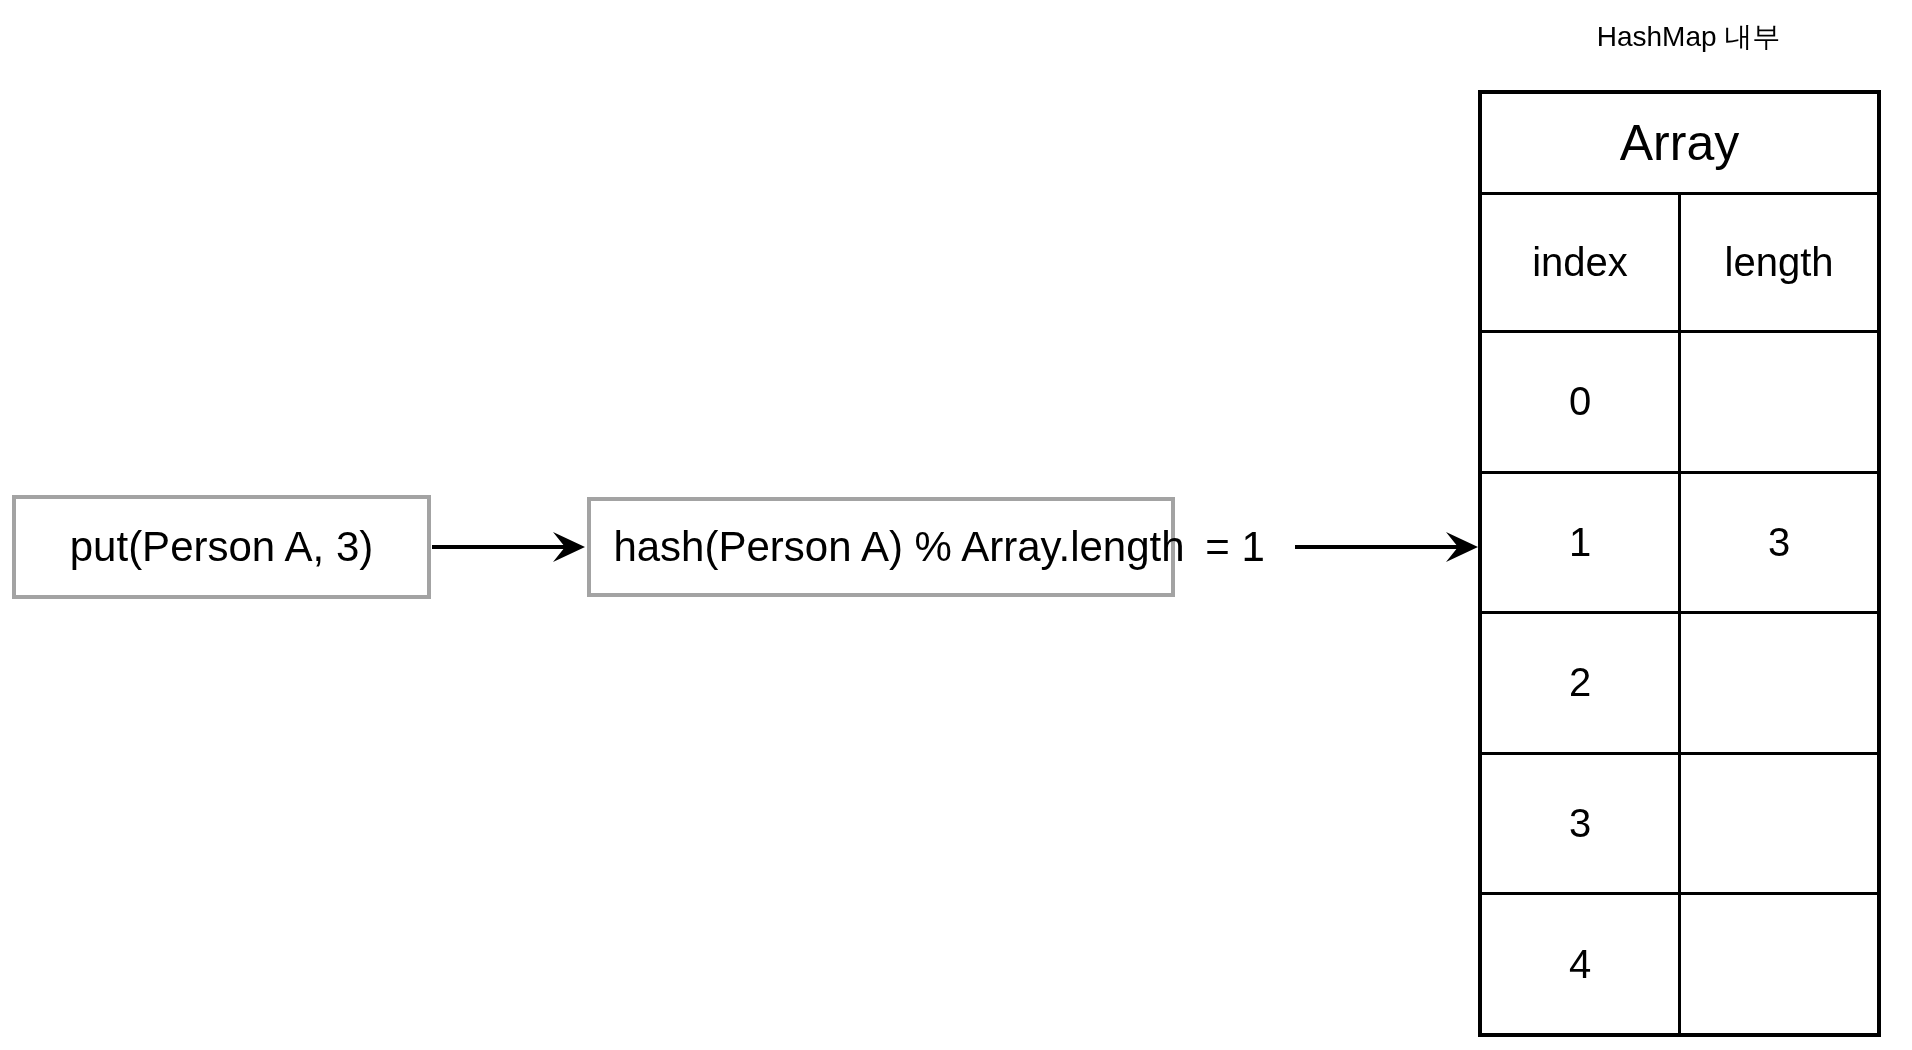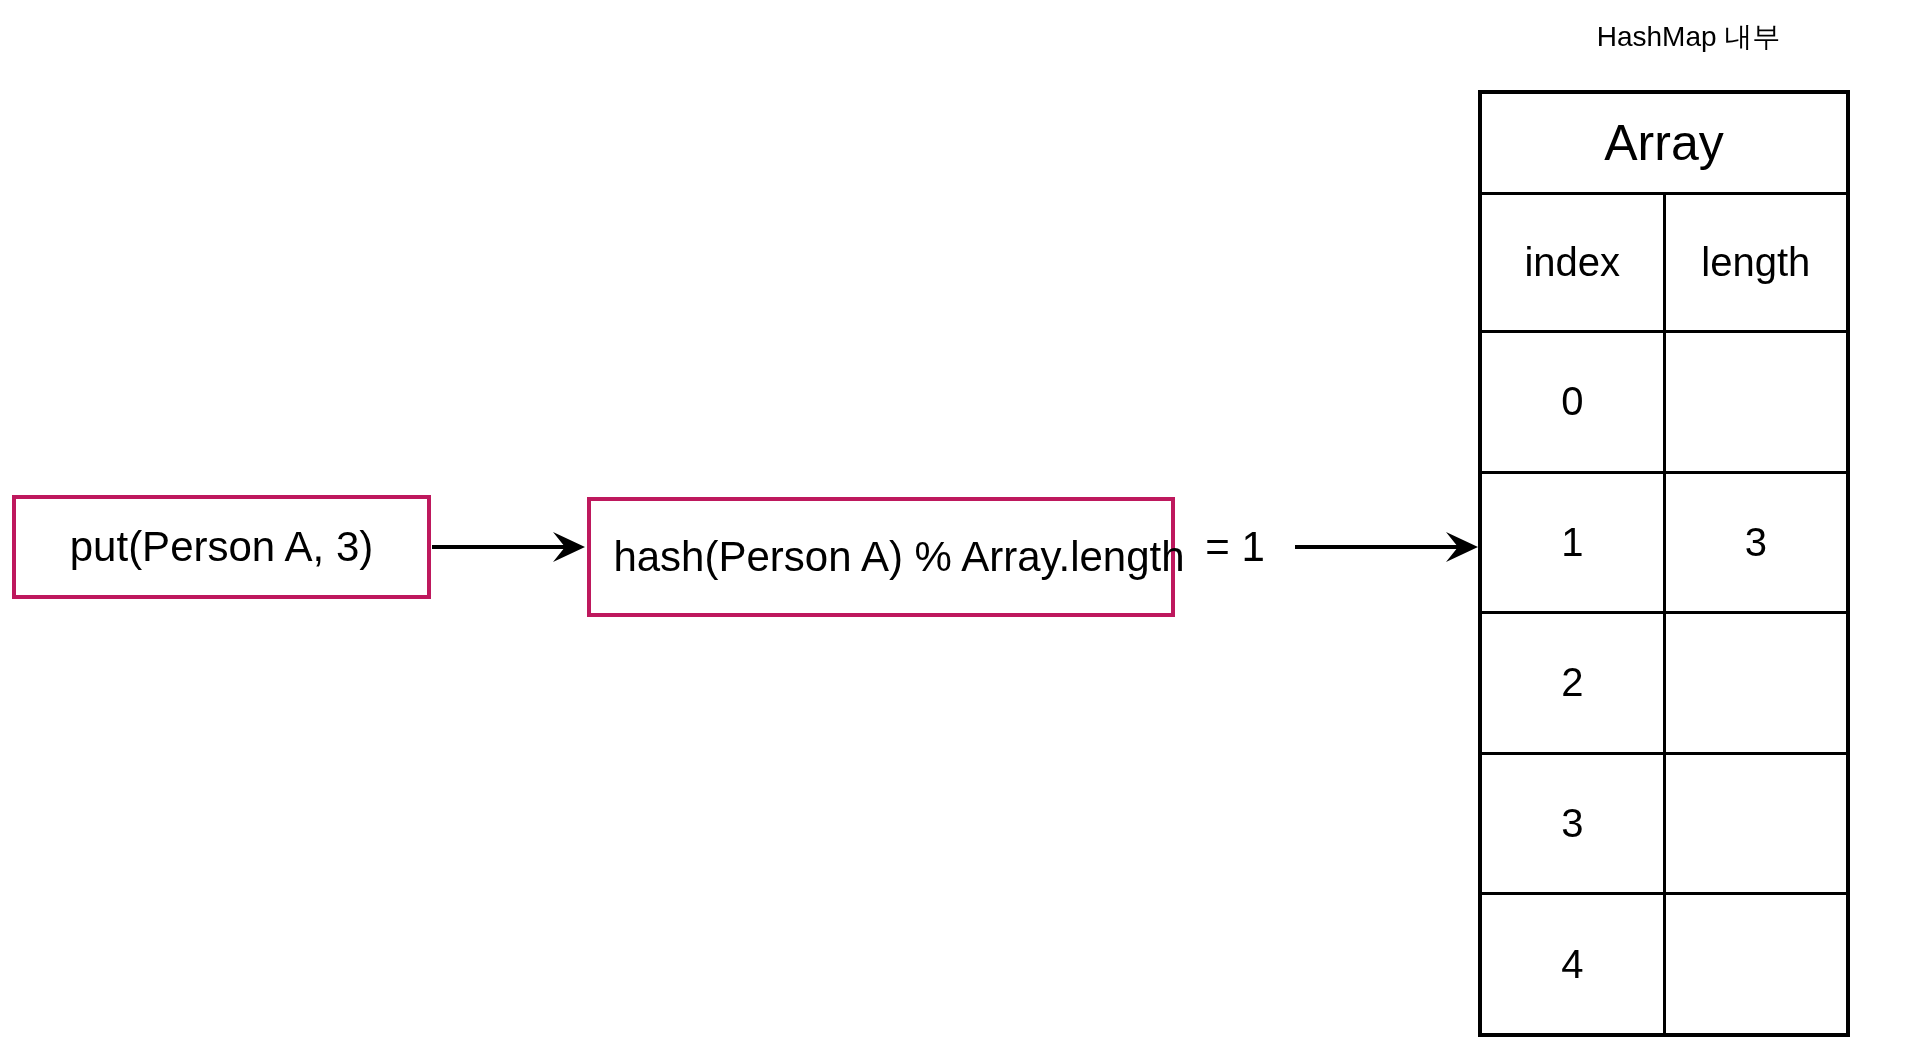--- a/index.html
+++ b/index.html
@@ -16,48 +16,48 @@
     overflow: hidden;
   }
   .arrow-layer {
     position: absolute;
     left: 0; top: 0;
     width: 1912px; height: 1050px;
     pointer-events: none;
   }
   .flow-box {
     position: absolute;
-    border: 4px solid #be185d;
+    border: 4px solid #a3a3a3;
     background: #ffffff;
     display: flex;
     align-items: center;
     justify-content: center;
     font-size: 42px;
     white-space: nowrap;
   }
   .put-box   { left: 12px;  top: 495px; width: 419px; height: 104px; }
-  .hash-box  { left: 587px; top: 497px; width: 588px; height: 120px; padding-left: 36px; }
+  .hash-box  { left: 587px; top: 497px; width: 588px; height: 100px; padding-left: 36px; }
   .result-label {
     position: absolute;
     left: 1185px; top: 497px; width: 100px; height: 100px;
     display: flex; align-items: center; justify-content: center;
     font-size: 42px;
     white-space: nowrap;
   }
   .table-title {
     position: absolute;
     left: 1478px; top: 14px; width: 421px;
     text-align: center;
     font-size: 28px;
     line-height: 46px;
     white-space: nowrap;
   }
   .map-table {
     position: absolute;
-    left: 1478px; top: 90px; width: 372px; height: 947px;
+    left: 1478px; top: 90px; width: 403px; height: 947px;
     border: 4px solid #000000;
     background: #000000;
     display: flex;
     flex-direction: column;
     row-gap: 3px;
   }
   .array-cell {
     flex: 0 0 98px;
     background: #ffffff;
     display: flex; align-items: center; justify-content: center;

